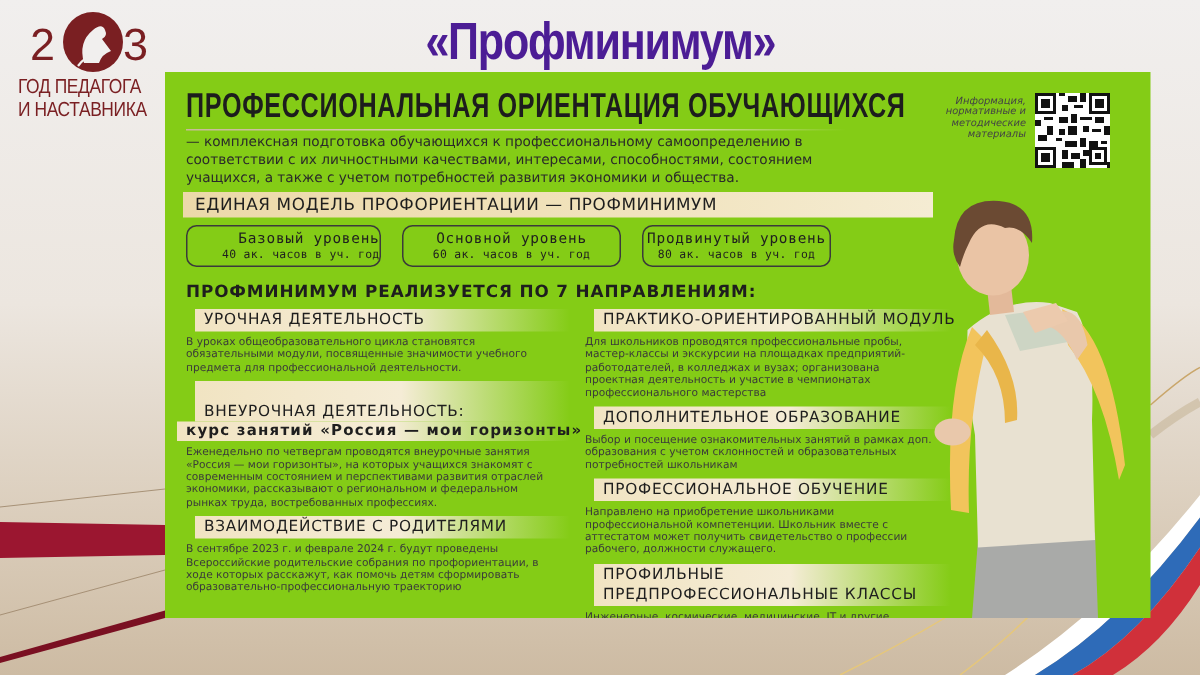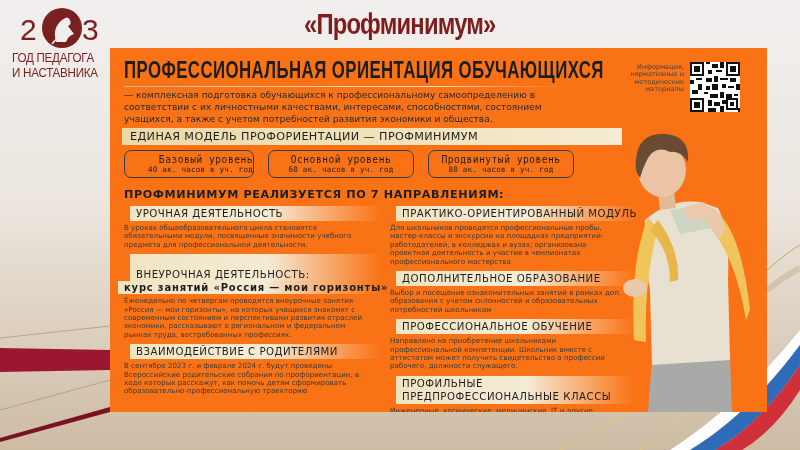--- a/index.html
+++ b/index.html
@@ -22,28 +22,28 @@
     font-family: "Liberation Sans", sans-serif;
     font-size: 13.5px; line-height: 15px; color: #7a1f22;
     letter-spacing: -0.3px; font-stretch: condensed;
     transform: scaleX(0.86); transform-origin: left top;
     white-space: nowrap; margin-top: 2px;
   }
 
   .slide-title {
     position: absolute; left: 0; right: 0; top: 8px; text-align: center;
     font-family: "Liberation Sans", sans-serif; font-weight: bold;
-    font-size: 29px; color: #7f1d1d; letter-spacing: -1px;
+    font-size: 35px; color: #4c1d95; letter-spacing: -1px;
   }
   .slide-title span { display: inline-block; transform: scaleX(0.82); }
 
   
   .poster {
     position: absolute; left: 110px; top: 48px; width: 657px; height: 364px;
-    background: #f97316; overflow: hidden;
+    background: #84cc16; overflow: hidden;
   }
   .p-heading {
     position: absolute; left: 14px; top: 9px;
     font-family: "Liberation Sans", sans-serif; font-weight: bold;
     font-size: 23px; color: #1d1d1d; letter-spacing: 0.6px; white-space: nowrap;
     transform: scaleX(0.73); transform-origin: left top;
   }
   .p-heading-rule {
     position: absolute; left: 14px; top: 38px; width: 440px; height: 1px;
     background: linear-gradient(90deg, #c9b99a, #e9dfcb 70%, transparent);
@@ -60,21 +60,21 @@
     position: absolute; left: 12px; top: 80px; width: 500px; height: 17px;
     font-size: 11.2px; line-height: 17px; padding-left: 8px; letter-spacing: 0.4px;
   }
   .levels { position: absolute; left: 14px; top: 102px; display: flex; gap: 14px; }
   .level {
     border: 1.3px solid #3b3b3b; border-radius: 7px; height: 28px; text-align: center;
     display: flex; flex-direction: column; justify-content: center;
   }
   .level .lname { font-size: 9.6px; line-height: 11px; color: #1f1f1f; letter-spacing: 0.5px; font-family: "DejaVu Sans Mono", monospace; }
   .level .lhours { font-size: 7.6px; line-height: 10px; color: #1f1f1f; font-family: "DejaVu Sans Mono", monospace; letter-spacing: 0.2px; }
-  .lv1 { width: 130px; text-align: right; } .lv2 { width: 146px; } .lv3 { width: 146px; }
+  .lv1 { width: 130px; text-align: right; } .lv2 { width: 146px; } .lv3 { width: 126px; }
 
   .directions-title {
     position: absolute; left: 14px; top: 140px;
     font-size: 11.2px; font-weight: bold; color: #1e1e1e; letter-spacing: 0.6px; white-space: nowrap;
   }
   .col { position: absolute; top: 158px; }
   .col-left { left: 8px; width: 262px; }
   .col-right { left: 274px; width: 250px; }
   .section { margin-bottom: 3px; }
   .sec-title {
@@ -87,21 +87,21 @@
     font-size: 10px; line-height: 13px; font-weight: bold; color: #1e1e1e; padding-left: 6px;
     letter-spacing: 0.8px; white-space: nowrap;
     background: linear-gradient(90deg, #f1e4c2 0%, #f5ecd6 55%, rgba(255,255,255,0) 100%);
   }
   .sec-body {
     font-size: 7.1px; line-height: 8.4px; color: #3a3a3a; padding: 3px 6px 2px 6px;
   }
 
   .qr-caption {
     position: absolute; left: 494px; top: 16px; width: 80px; text-align: right;
-    font-size: 6.6px; line-height: 7.4px; color: #444;
+    font-size: 6.6px; line-height: 7.4px; color: #444; font-style: italic;
   }
   .qr { position: absolute; left: 580px; top: 14px; width: 50px; height: 50px; }
   .person { position: absolute; left: 490px; top: 62px; width: 175px; height: 302px; }
 </style>
 </head>
 <body>
 
 <div class="slide">
 
   <svg class="bg-deco" width="800" height="450" viewBox="0 0 800 450">

